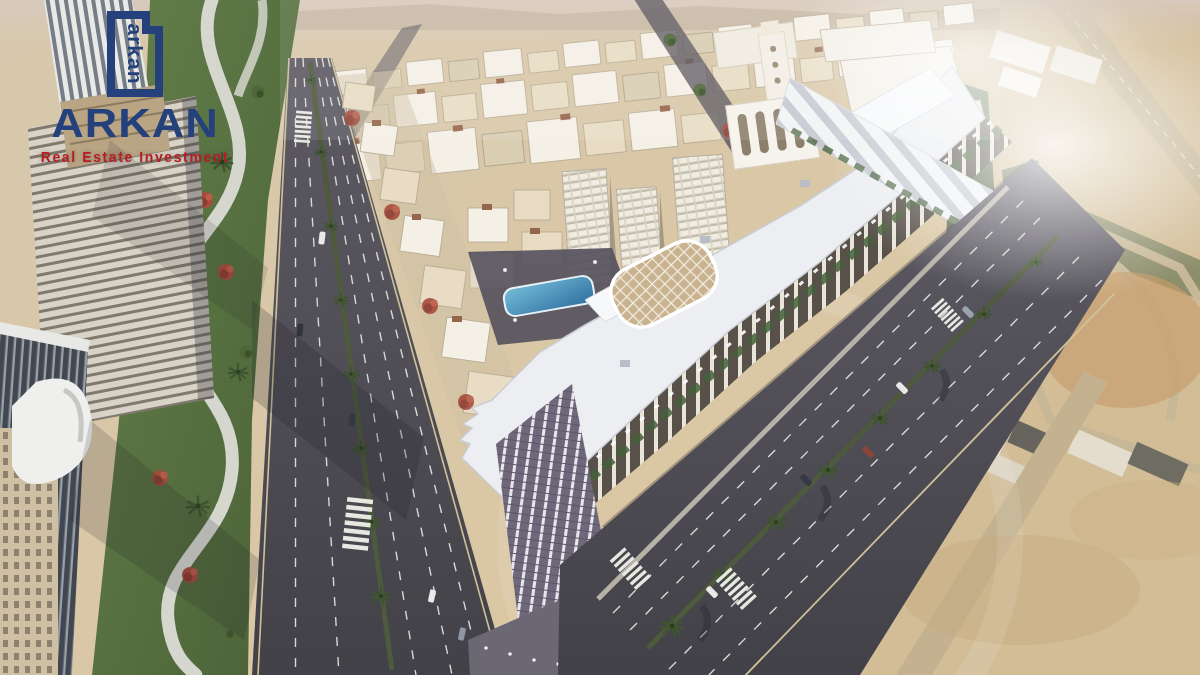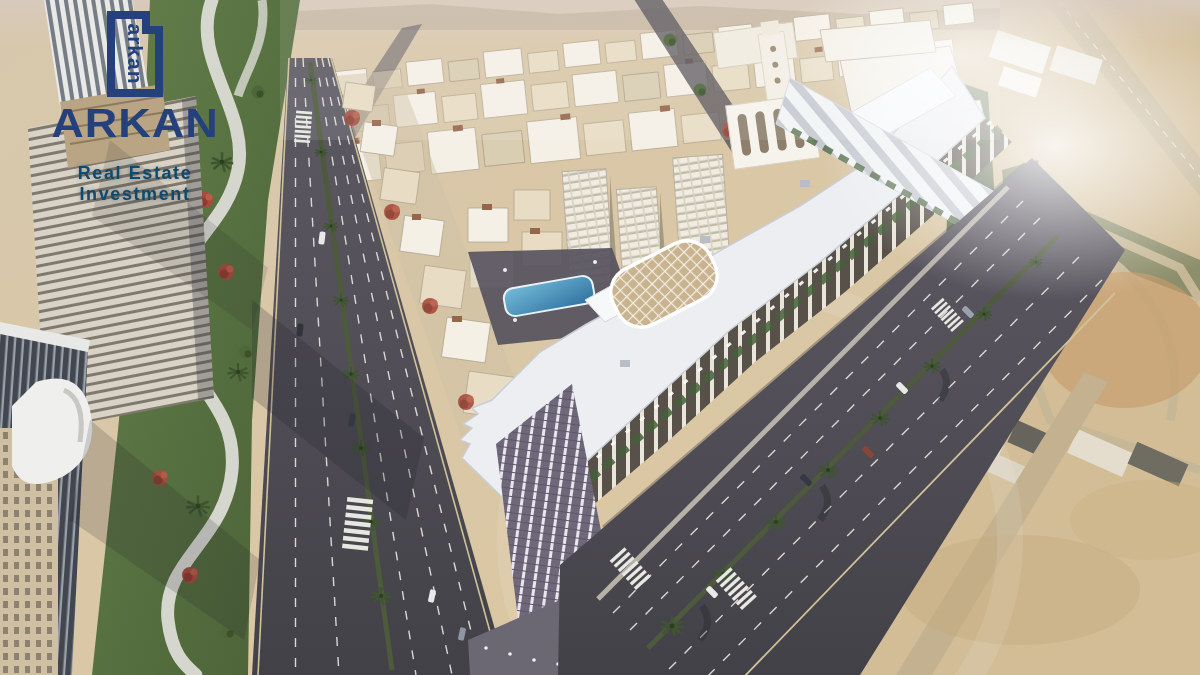--- a/index.html
+++ b/index.html
@@ -15,21 +15,21 @@
   
   .logo{position:absolute;top:10px;left:28px;width:214px;text-align:center;z-index:5;}
   .logo-mark{width:58px;height:88px;margin:0 auto;position:relative;}
   .logo-mark svg{position:static;width:58px;height:88px;overflow:visible;}
   .logo-mono{position:absolute;left:0;top:0;width:58px;height:88px;display:flex;
              align-items:center;justify-content:center;}
   .logo-mono span{display:block;transform:rotate(90deg);font-size:21px;font-weight:bold;
              color:#24417b;letter-spacing:1px;}
   .brand-name{margin-top:2px;font-size:45px;line-height:1;font-weight:bold;
              color:#24417b;letter-spacing:1px;transform:scaleY(.92);}
-  .brand-tagline{margin-top:18px;font-size:18px;font-weight:600;color:#0c4a6e;
+  .brand-tagline{margin-top:4px;font-size:14px;font-weight:600;color:#b91c1c;
              letter-spacing:1.6px;text-shadow:0 0 4px rgba(60,60,80,.45);}
 </style>
 </head>
 <body>
 
 <div class="stage">
 
 <svg viewBox="0 0 1200 675" aria-hidden="true">
   <defs>
     <linearGradient id="bgGrad" x1="0" y1="0" x2="1" y2="1">

